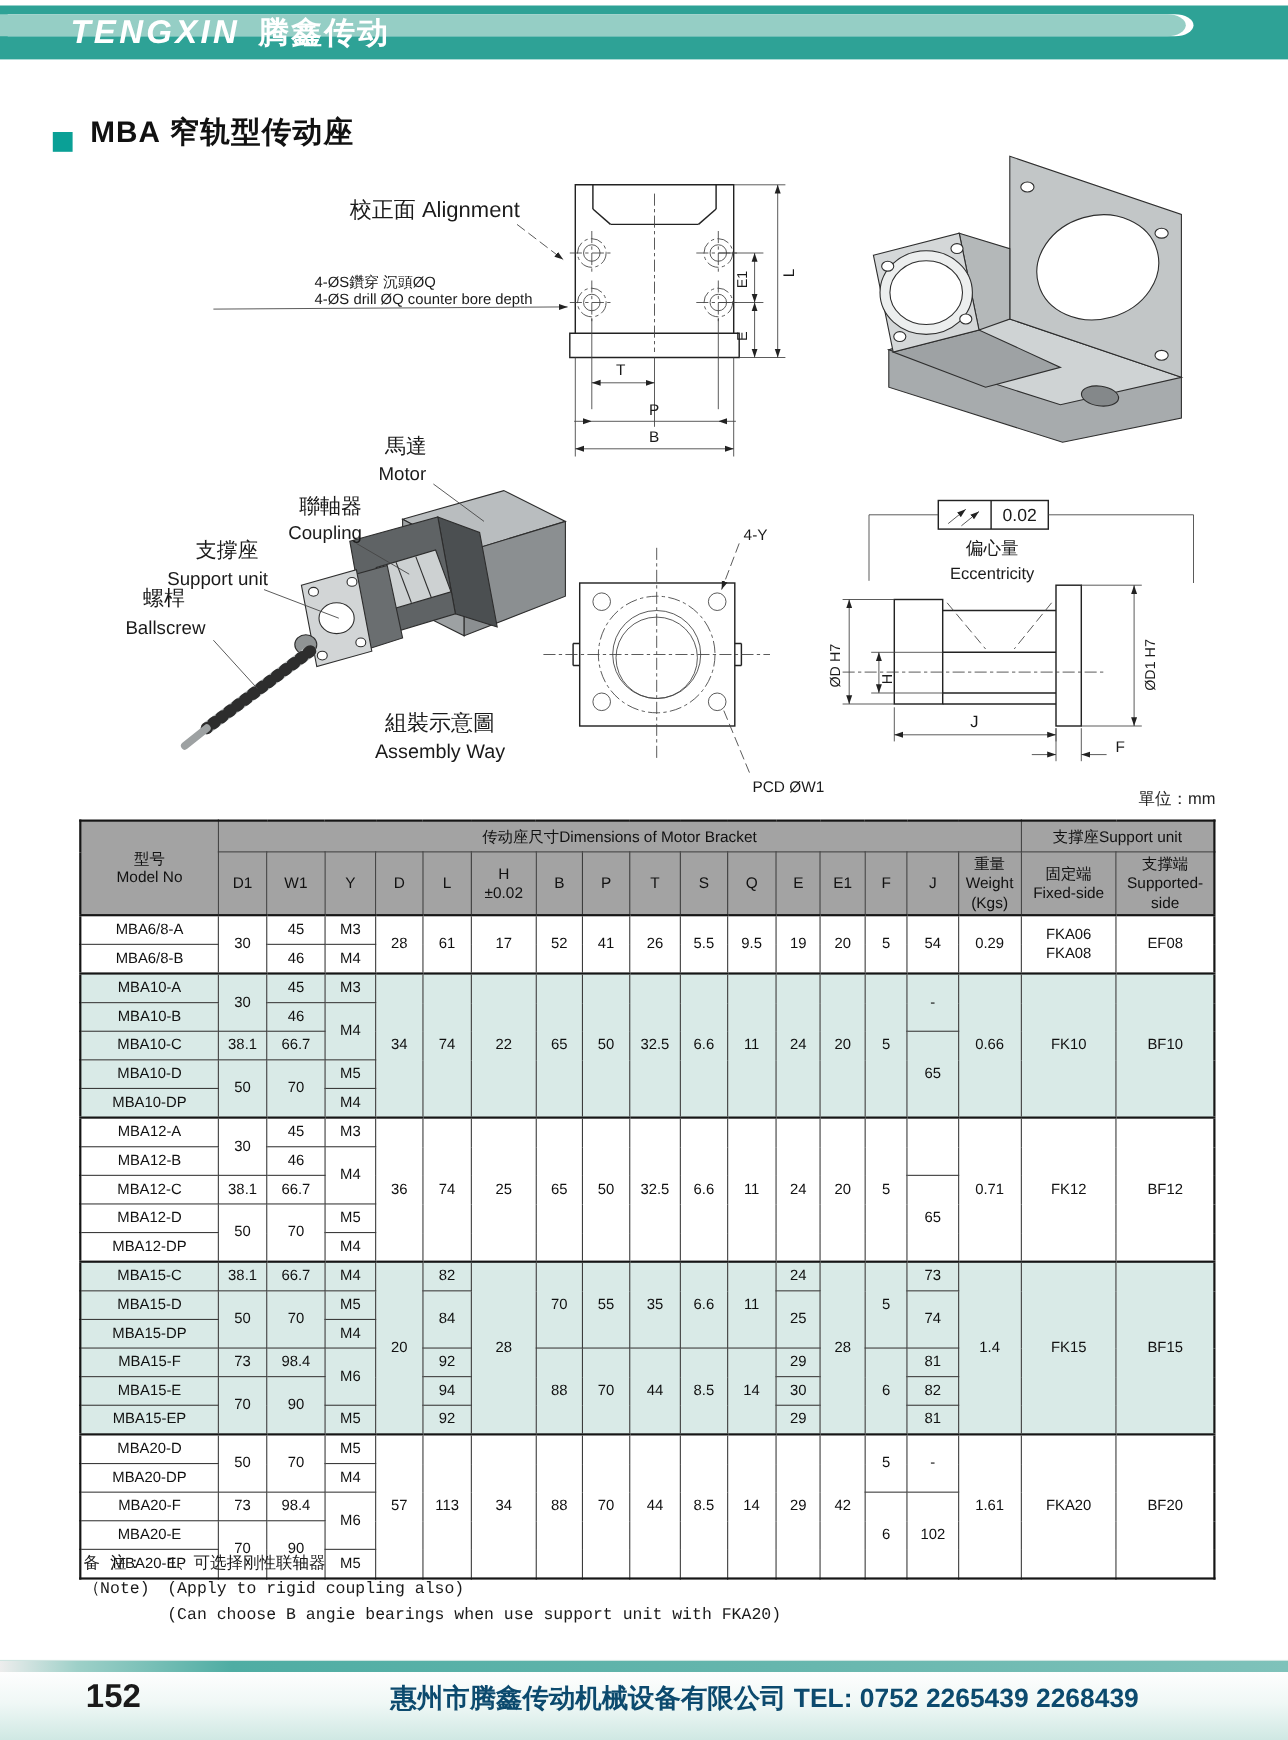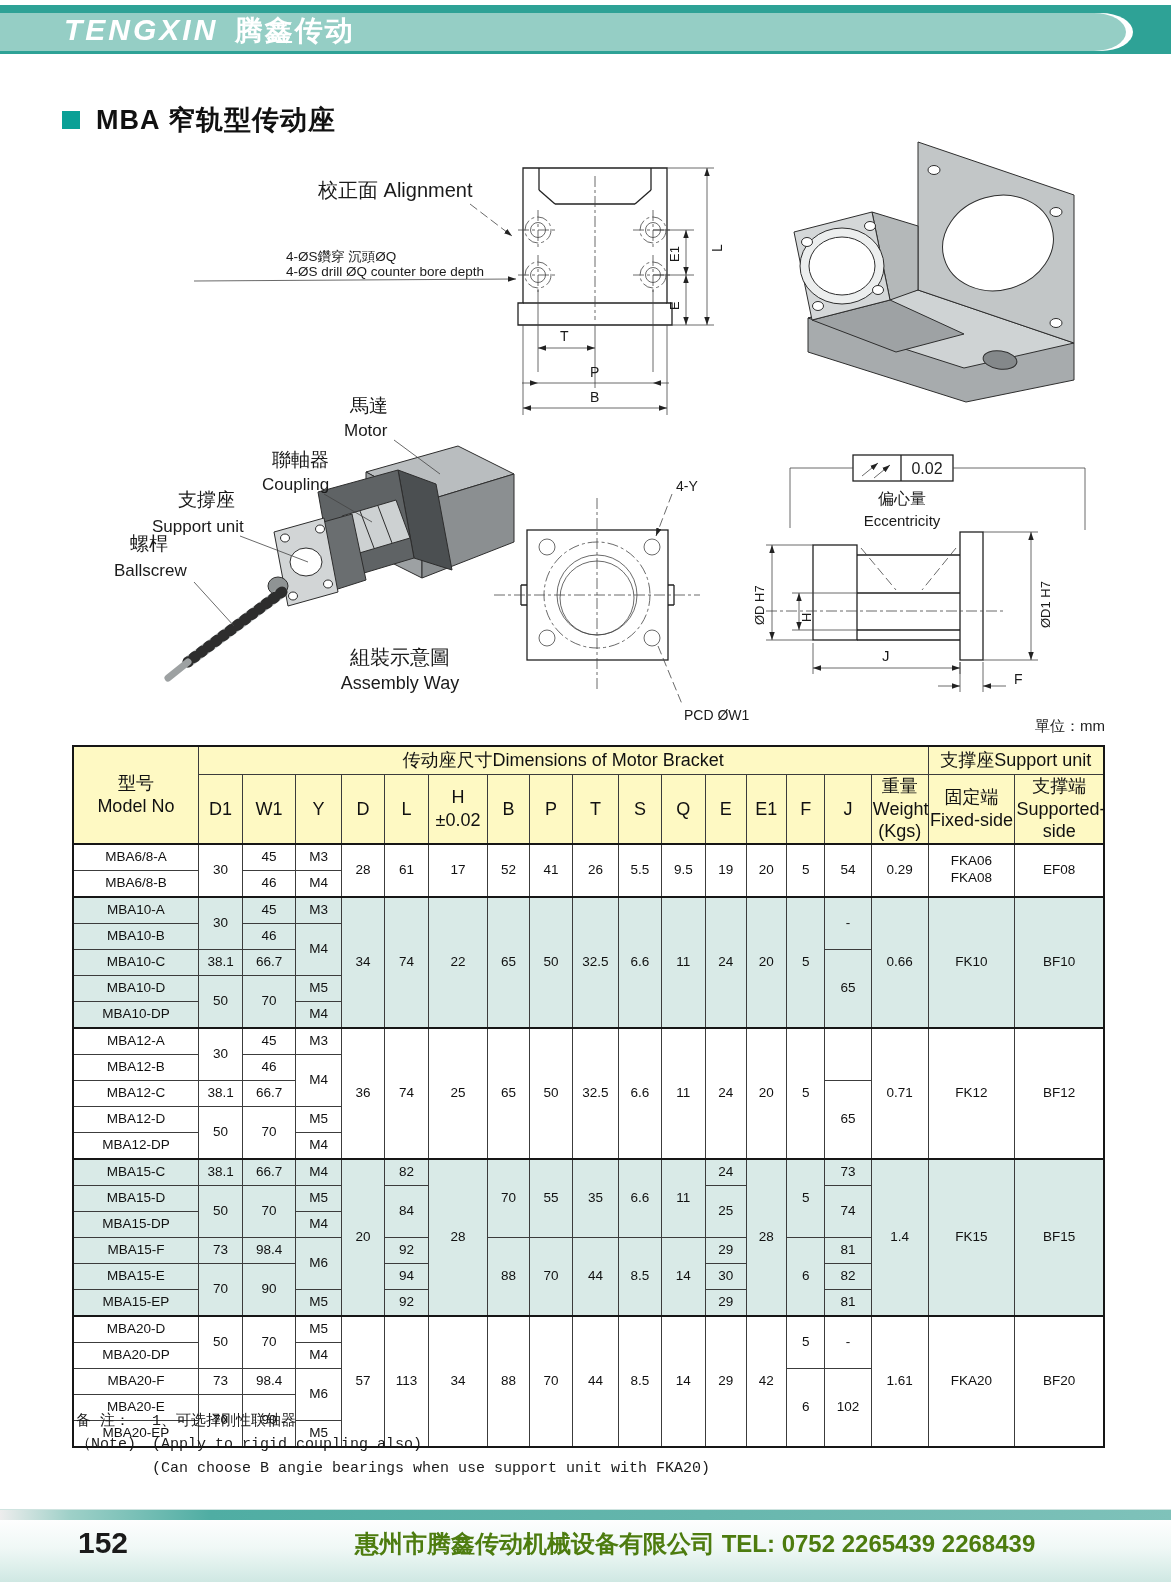--- a/index.html
+++ b/index.html
@@ -1,61 +1,61 @@
 <!DOCTYPE html>
 <html><head>
 <meta charset="utf-8">
 <style>
   html,body{margin:0;padding:0;background:#888;}
   .page{position:relative;width:1171px;height:1582px;background:#ffffff;
         font-family:"Liberation Sans",sans-serif;overflow:hidden;margin:0 auto;}
   
   .banner{position:absolute;left:0;top:5px;width:100%;height:49px;background:#2ea296;}
-  .banner-light{position:absolute;left:0;top:8px;width:1078px;height:38px;background:#95cec5;
-        border-radius:0 44px 44px 0 / 0 26px 26px 0;box-shadow:7px 0 0 0 #ffffff;padding-left:48px;}
+  .banner-light{position:absolute;left:0;top:8px;width:1078px;height:20px;background:#95cec5;
+        border-radius:0 44px 44px 0 / 0 26px 26px 0;box-shadow:7px 0 0 0 #ffffff;}
   .logo{position:absolute;left:64px;top:0;height:33px;line-height:33px;color:#ffffff;white-space:nowrap;}
   .logo-en{font-size:30px;font-weight:bold;font-style:italic;letter-spacing:3px;}
   .logo-zh{font-size:28px;font-weight:bold;margin-left:12px;letter-spacing:2px;}
   
-  .title-row{position:absolute;left:62px;top:102px;display:flex;align-items:center;}
+  .title-row{position:absolute;left:48px;top:102px;display:flex;align-items:flex-end;}
   .bullet{width:18px;height:18px;background:#0aa096;margin-right:16px;}
   .page-title{font-size:27px;font-weight:bold;color:#111;margin:0;letter-spacing:1px;}
   
   .drawings{position:absolute;left:66px;top:140px;width:1040px;height:600px;}
   svg text{fill:#1a1a1a;}
   .thin{stroke:#444;stroke-width:0.8;fill:none;}
   .med{stroke:#222;stroke-width:1.3;fill:none;}
   .dash{stroke-dasharray:9 4;}
   .cdash{stroke-dasharray:11 3 3 3;}
   
   .unit{position:absolute;right:66px;top:717px;font-size:15px;color:#222;}
   
   .tbl-wrap{position:absolute;left:72px;top:745px;}
   table{border-collapse:collapse;table-layout:fixed;width:1033px;font-size:13.5px;color:#111;}
   th,td{border:1px solid #3c3c3c;text-align:center;vertical-align:middle;
         white-space:pre-line;padding:0 1px;line-height:1.25;font-weight:normal;}
   table{border:2px solid #161616;}
-  thead th{height:27px;background:#fef9c3;font-size:18px;}
+  thead th{height:27px;background:#a3a3a3;font-size:14px;}
   thead tr.h2 th{height:56px;}
   tbody td{height:25px;}
   tr.green td{background:#d9eae7;}
   tr.white td{background:#ffffff;}
   tr.start td{border-top:2px solid #161616;}
   
   .notes{position:absolute;left:76px;top:1410px;display:grid;grid-template-columns:76px auto;
          font-size:15px;color:#1a1a1a;line-height:1.55;font-family:Liberation Mono, monospace;}
   .notes .lbl{white-space:pre-line;}
   
   .footer-band{position:absolute;left:0;top:1509px;width:100%;height:11px;
          background:linear-gradient(90deg,#ededed 0%,#9ed0c8 6%,#4fada3 18%,#66b6ad 60%,#7fc2ba 100%);
          border-top:1px solid #cfe4e0;}
   .footer-bg{position:absolute;left:0;top:1520px;width:100%;height:62px;
          background:linear-gradient(180deg,#fefefe 0%,#f0f8f6 45%,#cfe8e3 100%);}
   .page-num{position:absolute;left:78px;top:1526px;font-size:30px;color:#1a1a1a;font-weight:bold;}
-  .company{position:absolute;left:355px;top:1528px;font-size:24px;font-weight:600;color:#4d7c0f;white-space:nowrap;}
+  .company{position:absolute;left:355px;top:1528px;font-size:24px;font-weight:600;color:#0c4a6e;white-space:nowrap;}
 </style>
 </head>
 <body>
 
 <div class="page">
 
   <div class="banner">
     <div class="banner-light">
       <div class="logo">
         <span class="logo-en">TENGXIN</span>

